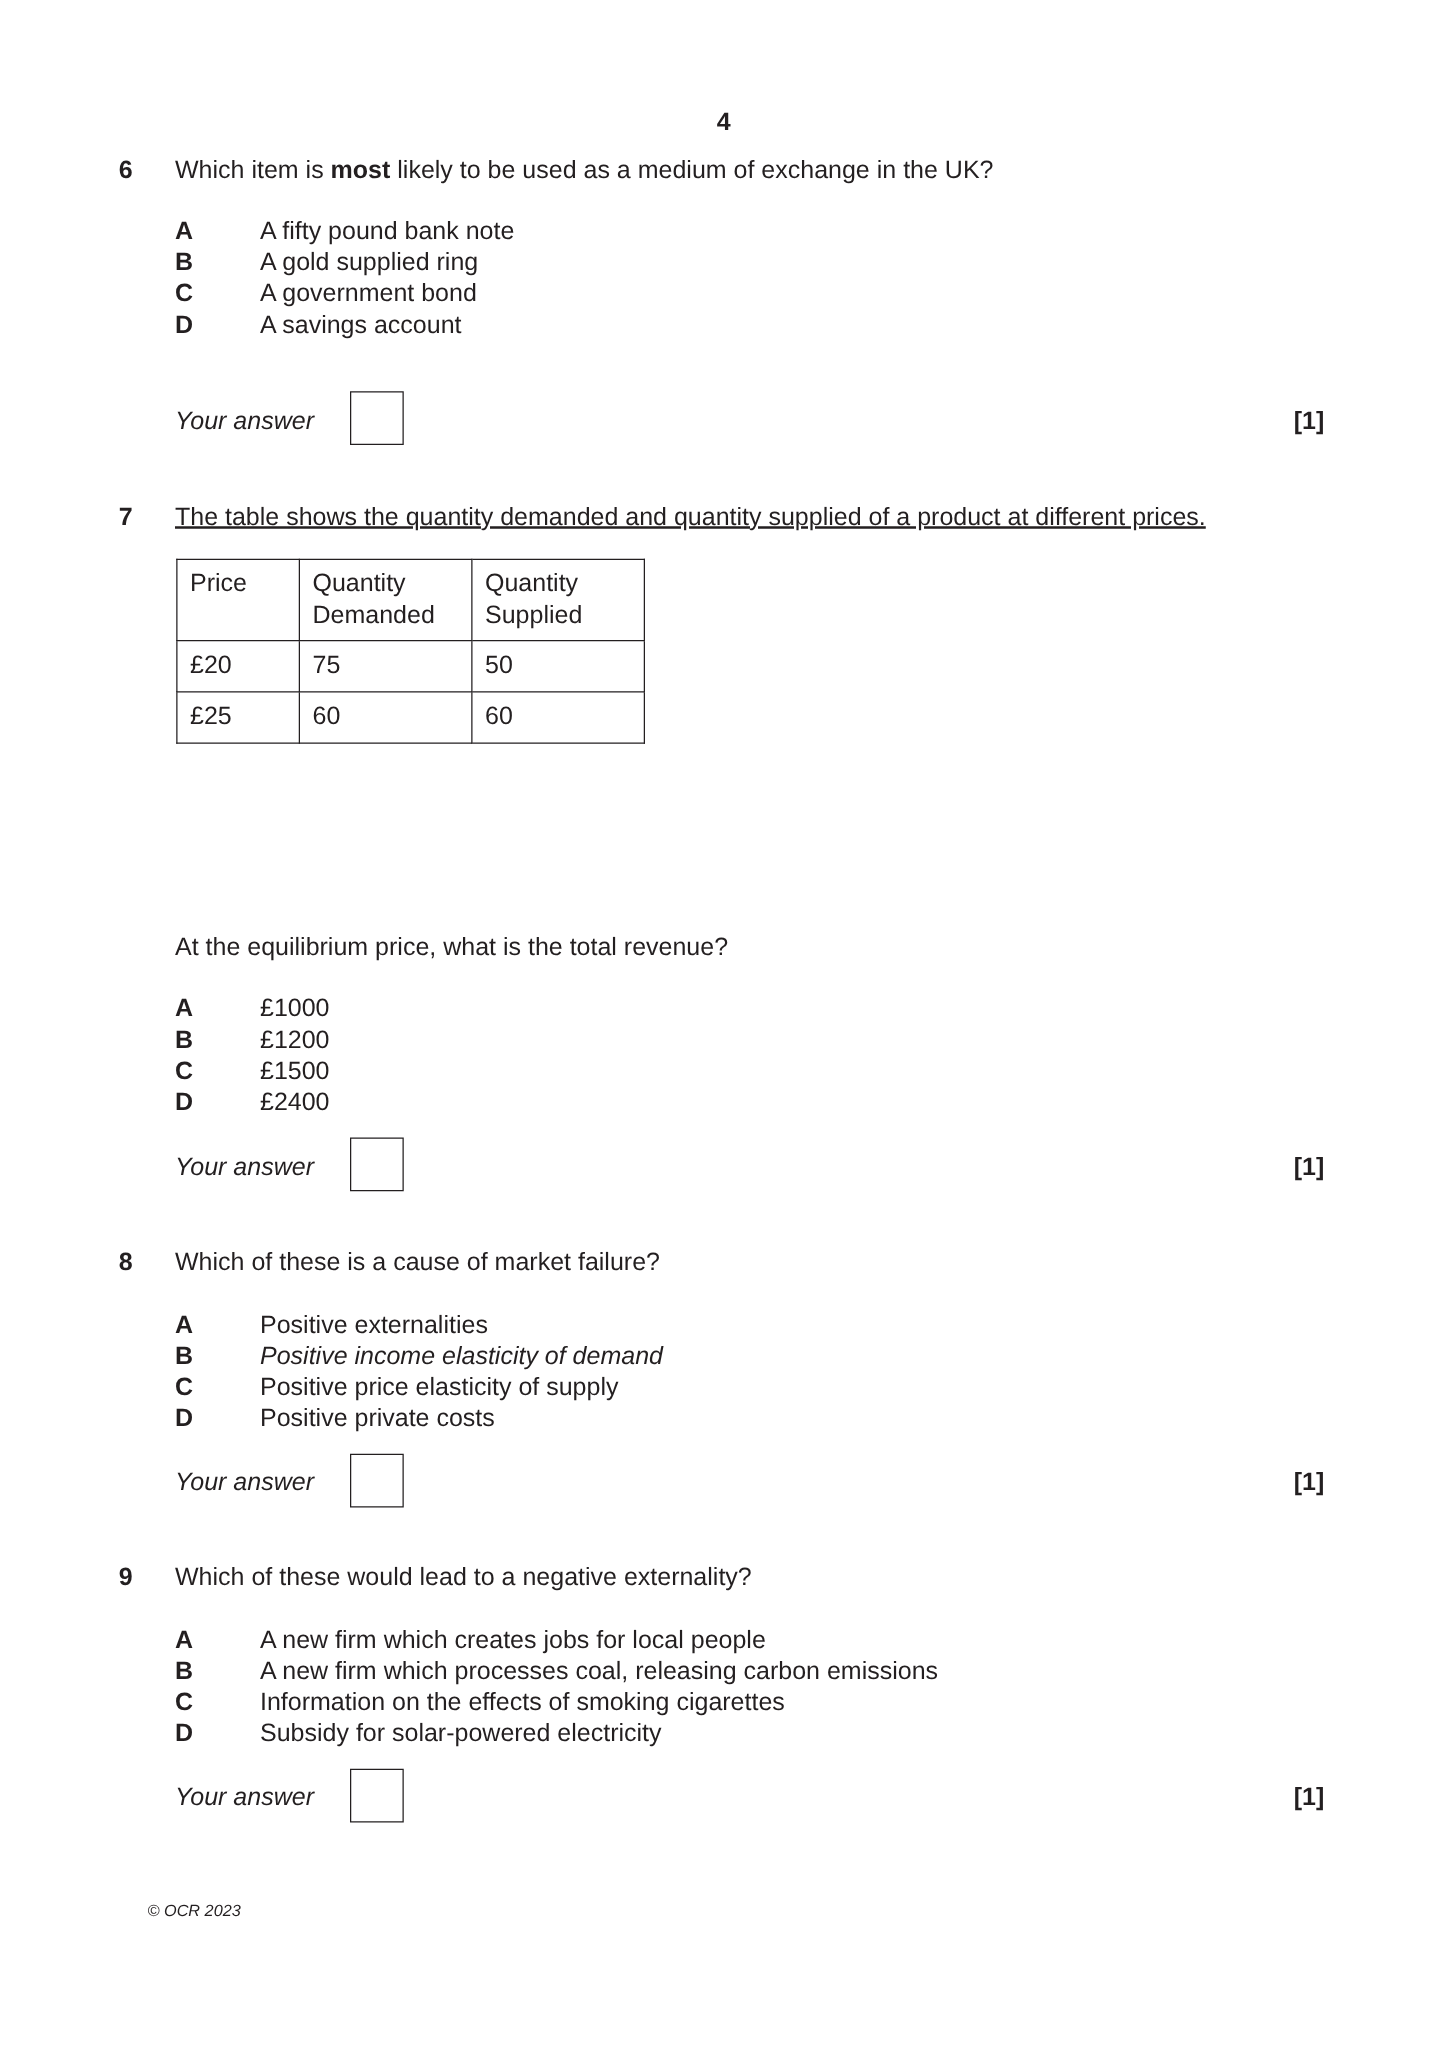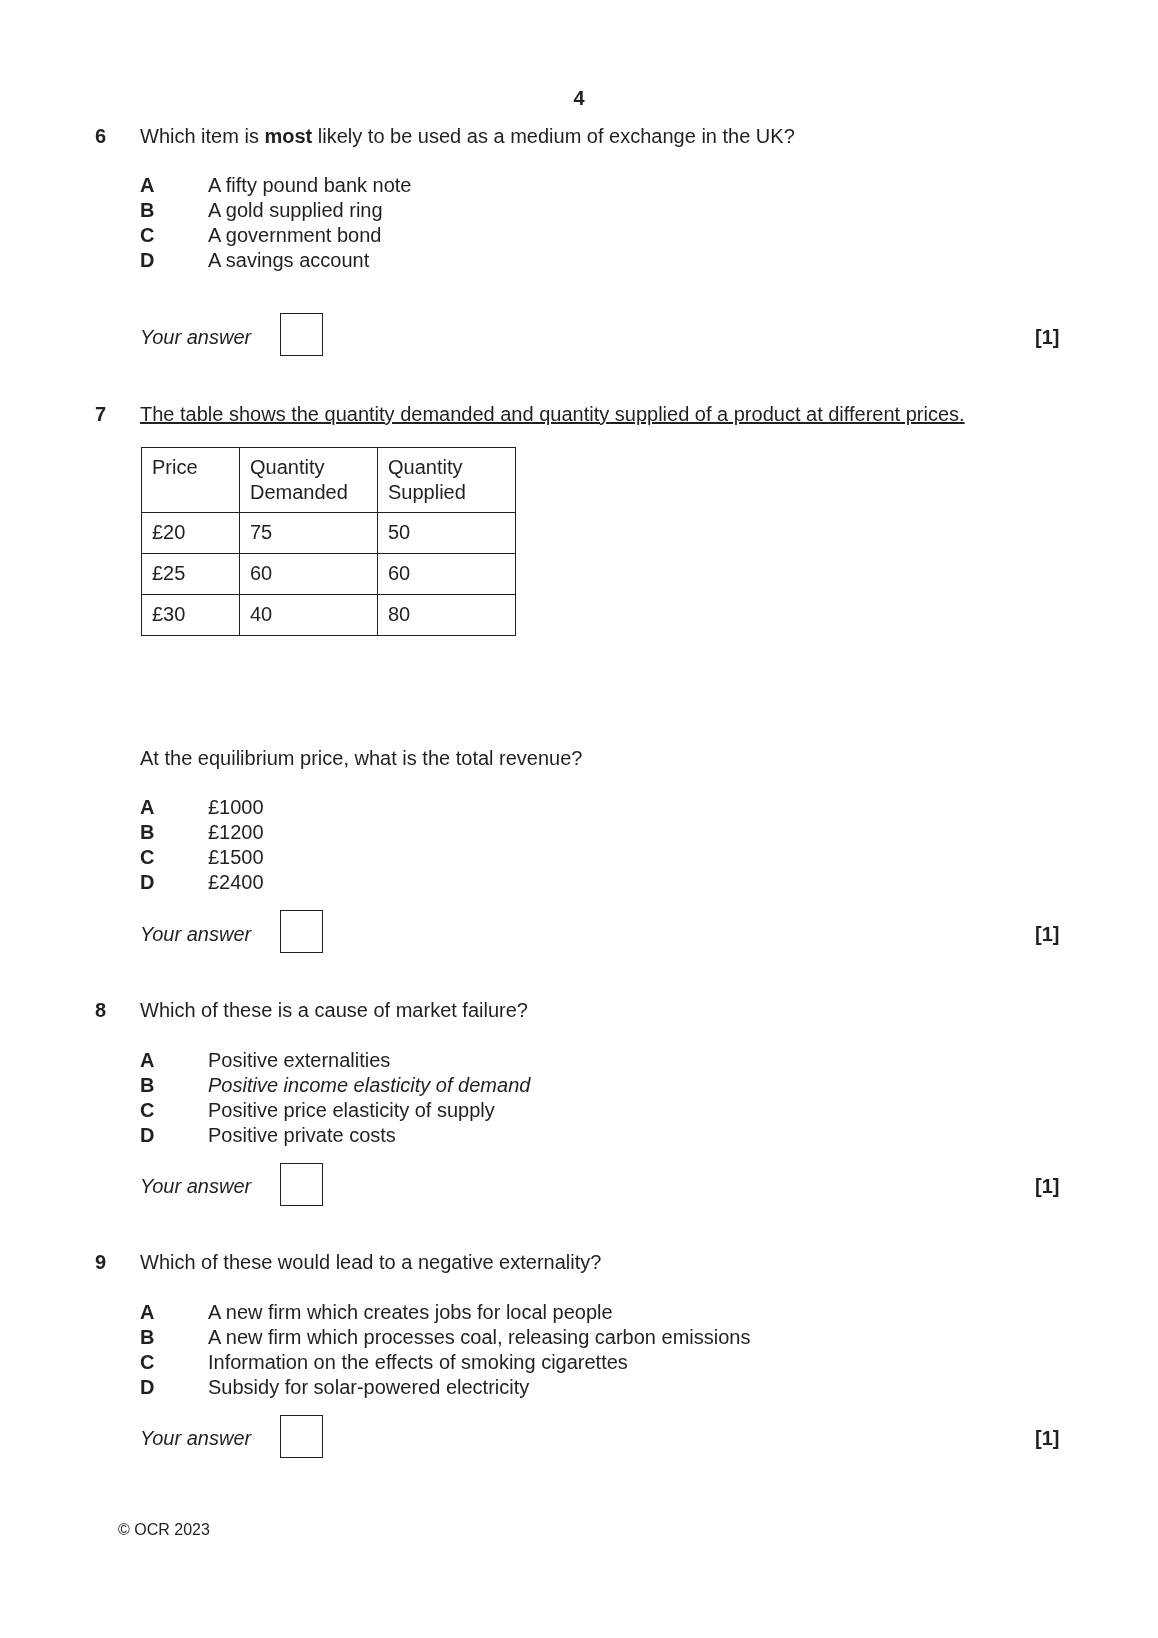--- a/index.html
+++ b/index.html
@@ -14,21 +14,21 @@
     .qnum { left: 95px; font-weight: bold; }
     .qtext { left: 140px; }
     .opt-letter { left: 140px; font-weight: bold; }
     .opt-text { left: 184px; margin-left: 24px; }
     .answer-label { left: 140px; font-style: italic; }
     .answer-box {
       position: absolute; left: 280px; width: 43px; height: 43px;
       border: 1.5px solid #231f20; box-sizing: border-box; background: #fff;
     }
     .marks { left: 1035px; font-weight: bold; }
-    .footer { left: 118px; top: 1522px; font-size: 16px; }
+    .footer { left: 118px; top: 1522px; font-size: 13px; font-style: italic; }
 
     table.supply {
       position: absolute; left: 141px; top: 447px;
       border-collapse: collapse; font-size: 20px;
     }
     table.supply td, table.supply th {
       border: 1.5px solid #231f20; vertical-align: top; text-align: left;
       font-weight: normal; padding: 7px 10px 0 10px; line-height: 25px;
     }
     table.supply th { height: 57px; }
@@ -91,25 +91,20 @@
     <tbody>
       <tr>
         <td>£20</td>
         <td>75</td>
         <td>50</td>
       </tr>
       <tr>
         <td>£25</td>
         <td>60</td>
         <td>60</td>
-      </tr>
-      <tr>
-        <td>£30</td>
-        <td>40</td>
-        <td>80</td>
       </tr>
     </tbody>
   </table>
 
   <div class="abs qtext" style="top:748px;">At the equilibrium price, what is the total revenue?</div>
 
   <div>
     <div class="abs opt-letter" style="top:797px;">A</div>
     <div class="abs opt-text" style="top:797px;">£1000</div>
   </div>

